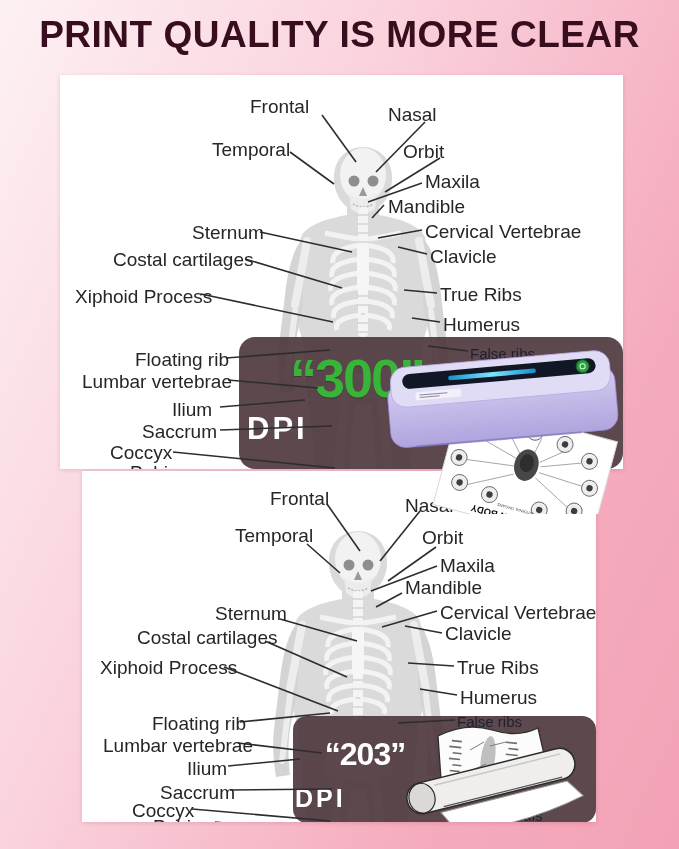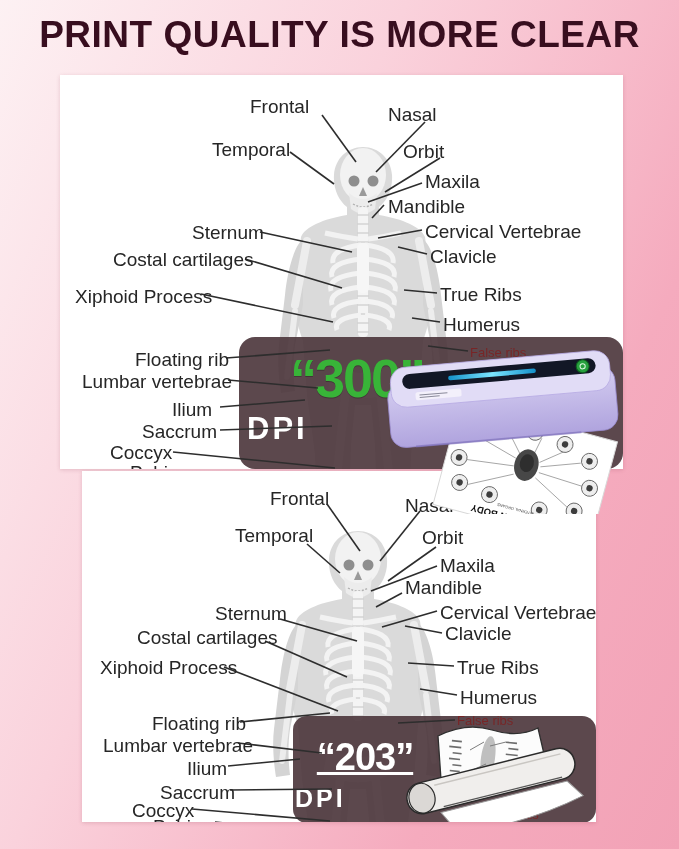--- a/index.html
+++ b/index.html
@@ -9,30 +9,30 @@
   html,body{margin:0;padding:0;}
   body{width:679px;height:849px;font-family:"Liberation Sans",sans-serif;}
   #canvas{position:relative;width:679px;height:849px;overflow:hidden;
     background:linear-gradient(115deg,#fdf1f3 0%,#fad2dc 38%,#f5abbe 75%,#f2a2b6 100%);}
   .title{position:absolute;left:0;top:14px;width:679px;text-align:center;
     font-size:37px;font-weight:700;letter-spacing:.5px;color:var(--title);white-space:nowrap;}
   .panel{position:absolute;background:#fff;overflow:hidden;box-shadow:0 1px 4px rgba(120,40,60,.18);}
   #panel300{left:60px;top:75px;width:563px;height:394px;}
   #panel203{left:82px;top:471px;width:514px;height:351px;}
   .anat-label{position:absolute;font-size:19px;color:var(--label);white-space:nowrap;line-height:1.1;}
-  .dim-label{position:absolute;font-size:13px;color:#7f1d1d;opacity:.8;white-space:nowrap;}
+  .dim-label{position:absolute;font-size:15px;color:#0f172a;opacity:.8;white-space:nowrap;}
   .overlay{position:absolute;background:var(--overlay);border-radius:16px;}
   #overlay300{left:179px;top:262px;width:384px;height:132px;}
   #overlay203{left:211px;top:245px;width:303px;height:107px;border-radius:14px;}
   .dpi-value{position:absolute;font-weight:800;letter-spacing:-2px;line-height:1;text-align:center;}
   .dpi-unit{position:absolute;font-weight:800;letter-spacing:3px;line-height:1;color:#fff;text-align:left;}
   #dpi300-val{left:8px;top:14px;width:220px;font-size:54px;color:var(--green);
     text-shadow:0 1px 0 rgba(0,0,0,.25);}
   #dpi300-unit{left:8px;top:76px;width:150px;font-size:31px;}
-  #dpi203-val{left:2px;top:22px;width:140px;font-size:38px;color:#fff;letter-spacing:-1px;text-decoration:underline;}
+  #dpi203-val{left:2px;top:22px;width:140px;font-size:32px;color:#fff;letter-spacing:-1px;}
   #dpi203-unit{left:2px;top:70px;width:140px;font-size:25px;}
   svg.lines{position:absolute;left:0;top:0;pointer-events:none;}
   svg.lines line{stroke:var(--line);stroke-width:1.6;}
   .skel{position:absolute;}
   .printer{position:absolute;z-index:10;}
 </style>
 </head>
 <body>
 
 <div id="canvas">

